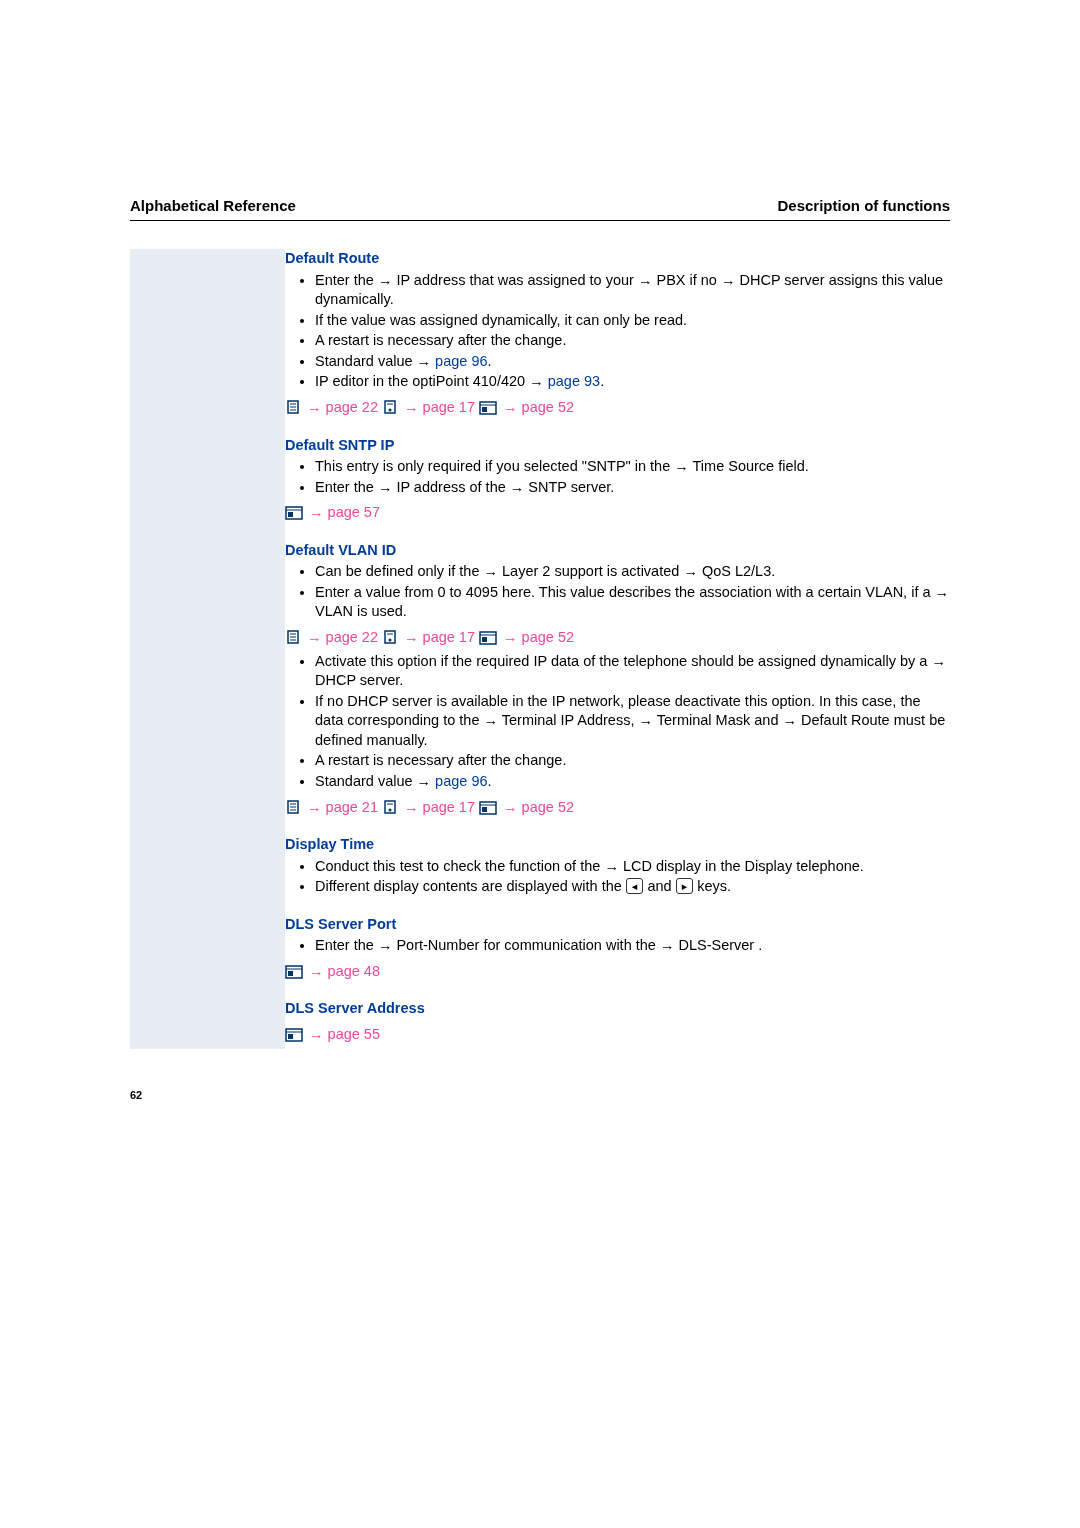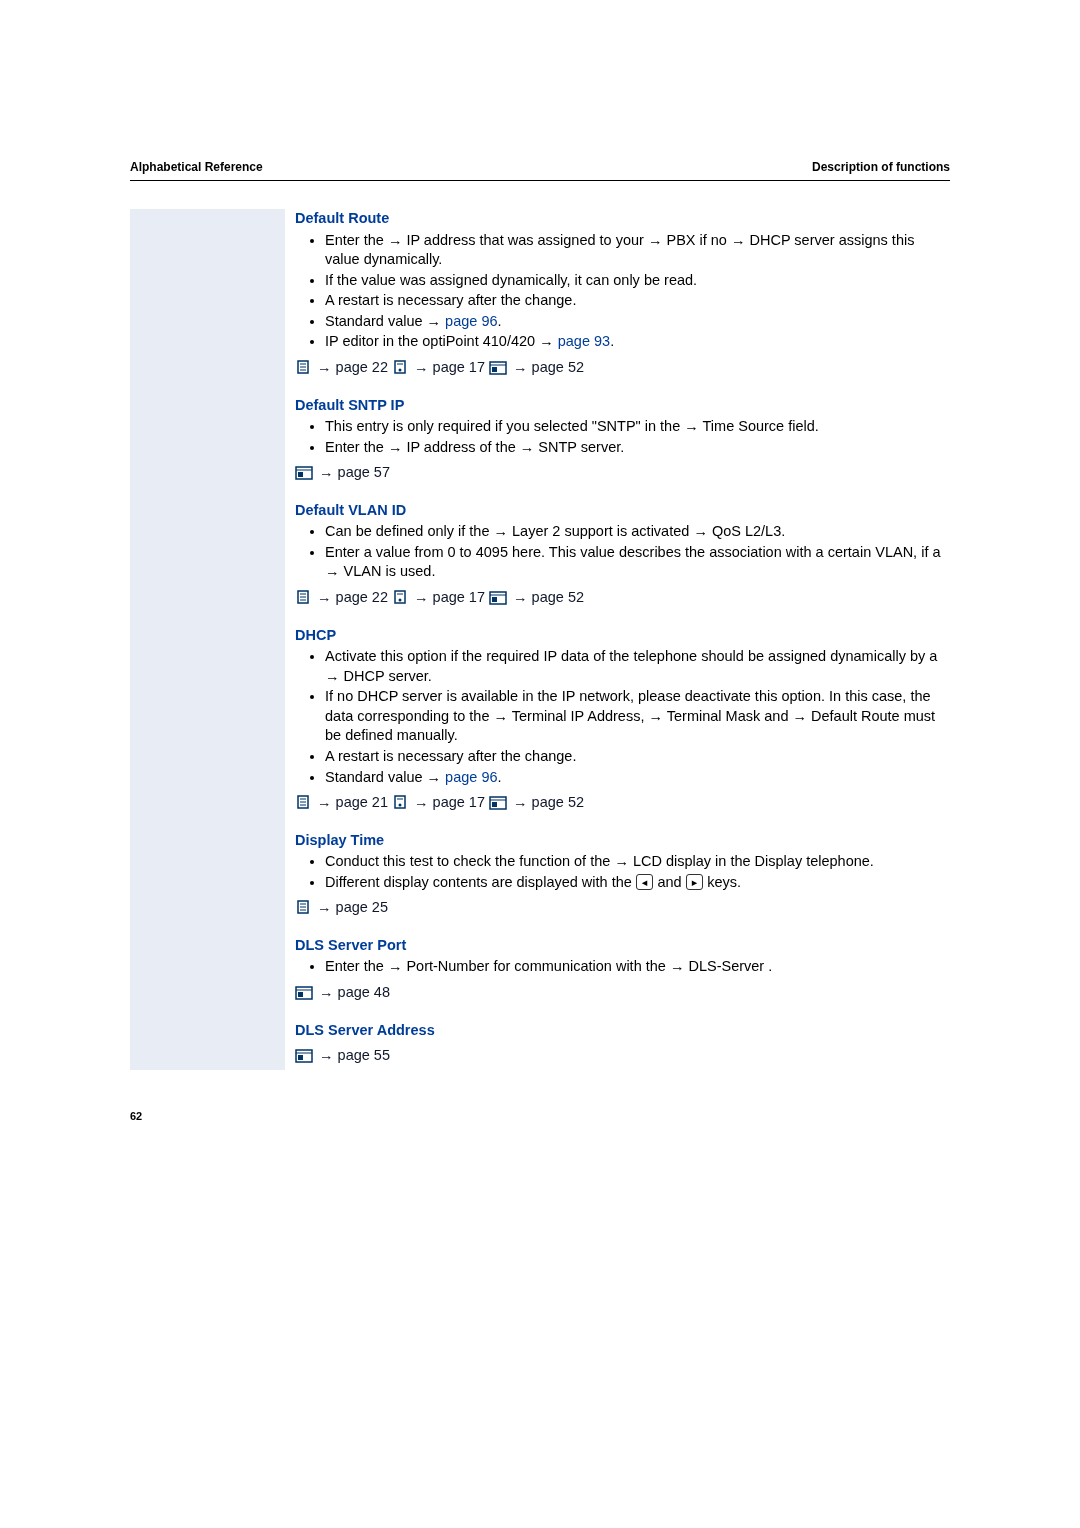--- a/index.html
+++ b/index.html
@@ -9,38 +9,38 @@
     background: #fff;
     width: 1080px;
   }
   .page {
     padding: 160px 130px 60px 130px;
   }
   .header-row {
     display: flex;
     justify-content: space-between;
     font-weight: bold;
-    font-size: 12px;
+    font-size: 15px;
     margin-bottom: 6px;
+    margin-top: 37px;
   }
   .rule {
     border-top: 1px solid #000;
     margin-bottom: 28px;
   }
   .content-wrap {
     display: flex;
   }
   .sidebar {
     width: 155px;
     background: #e8edf5;
     flex-shrink: 0;
   }
   .content {
     flex: 1;
-    padding-left: 10px;
     font-size: 14.5px;
     line-height: 1.35;
     color: #000;
   }
   .section-heading {
     color: #003d99;
     font-weight: bold;
     margin-top: 18px;
     margin-bottom: 2px;
   }
@@ -49,21 +49,21 @@
   }
   ul {
     margin: 0 0 6px 0;
     padding-left: 30px;
   }
   li {
     margin-bottom: 1px;
   }
   .ref-line {
     margin: 6px 0 4px 0;
-    color: #0f172a;
+    color: #ec4899;
   }
   .arrow {
     font-family: Arial;
   }
   .blue-text { color: #003d99; }
   .icon {
     display: inline-block;
     vertical-align: -3px;
     margin-right: 2px;
   }
@@ -160,21 +160,20 @@
           </svg>
         <span class="arrow">→</span> <span>page 17</span>
         <svg class="icon" width="18" height="14">
             <rect x="1" y="1" width="16" height="12" fill="none" stroke="#036" stroke-width="1.5"></rect>
             <line x1="1" y1="4" x2="17" y2="4" stroke="#036"></line>
             <rect x="3" y="6" width="5" height="5" fill="#036"></rect>
           </svg>
         <span class="arrow">→</span> <span>page 52</span>
       </div>
 
-      <div class="section-heading">DHCP</div>
       <ul>
         <li>Activate this option if the required IP data of the telephone should be assigned dynamically by a <span class="arrow">→</span> DHCP server.</li>
         <li>If no DHCP server is available in the IP network, please deactivate this option. In this case, the data corresponding to the <span class="arrow">→</span> Terminal IP Address, <span class="arrow">→</span> Terminal Mask and <span class="arrow">→</span> Default Route must be defined manually.</li>
         <li>A restart is necessary after the change.</li>
         <li>Standard value <span class="arrow">→</span> <span class="blue-text">page 96</span>.</li>
       </ul>
       <div class="ref-line">
         <svg class="icon" width="16" height="16">
             <rect x="3" y="2" width="10" height="12" fill="none" stroke="#036" stroke-width="1.5"></rect>
             <line x1="5" y1="5" x2="11" y2="5" stroke="#036"></line>
@@ -194,29 +193,20 @@
             <rect x="3" y="6" width="5" height="5" fill="#036"></rect>
           </svg>
         <span class="arrow">→</span> <span>page 52</span>
       </div>
 
       <div class="section-heading">Display Time</div>
       <ul>
         <li>Conduct this test to check the function of the <span class="arrow">→</span> LCD display in the Display telephone.</li>
         <li>Different display contents are displayed with the <span class="key-icon">◂</span> and <span class="key-icon">▸</span> keys.</li>
       </ul>
-      <div class="ref-line">
-        <svg class="icon" width="16" height="16">
-            <rect x="3" y="2" width="10" height="12" fill="none" stroke="#036" stroke-width="1.5"></rect>
-            <line x1="5" y1="5" x2="11" y2="5" stroke="#036"></line>
-            <line x1="5" y1="8" x2="11" y2="8" stroke="#036"></line>
-            <line x1="5" y1="11" x2="11" y2="11" stroke="#036"></line>
-          </svg>
-        <span class="arrow">→</span> <span>page 25</span>
-      </div>
 
       <div class="section-heading">DLS Server Port</div>
       <ul>
         <li>Enter the <span class="arrow">→</span> Port-Number for communication with the <span class="arrow">→</span> DLS-Server .</li>
       </ul>
       <div class="ref-line">
         <svg class="icon" width="18" height="14">
             <rect x="1" y="1" width="16" height="12" fill="none" stroke="#036" stroke-width="1.5"></rect>
             <line x1="1" y1="4" x2="17" y2="4" stroke="#036"></line>
             <rect x="3" y="6" width="5" height="5" fill="#036"></rect>

